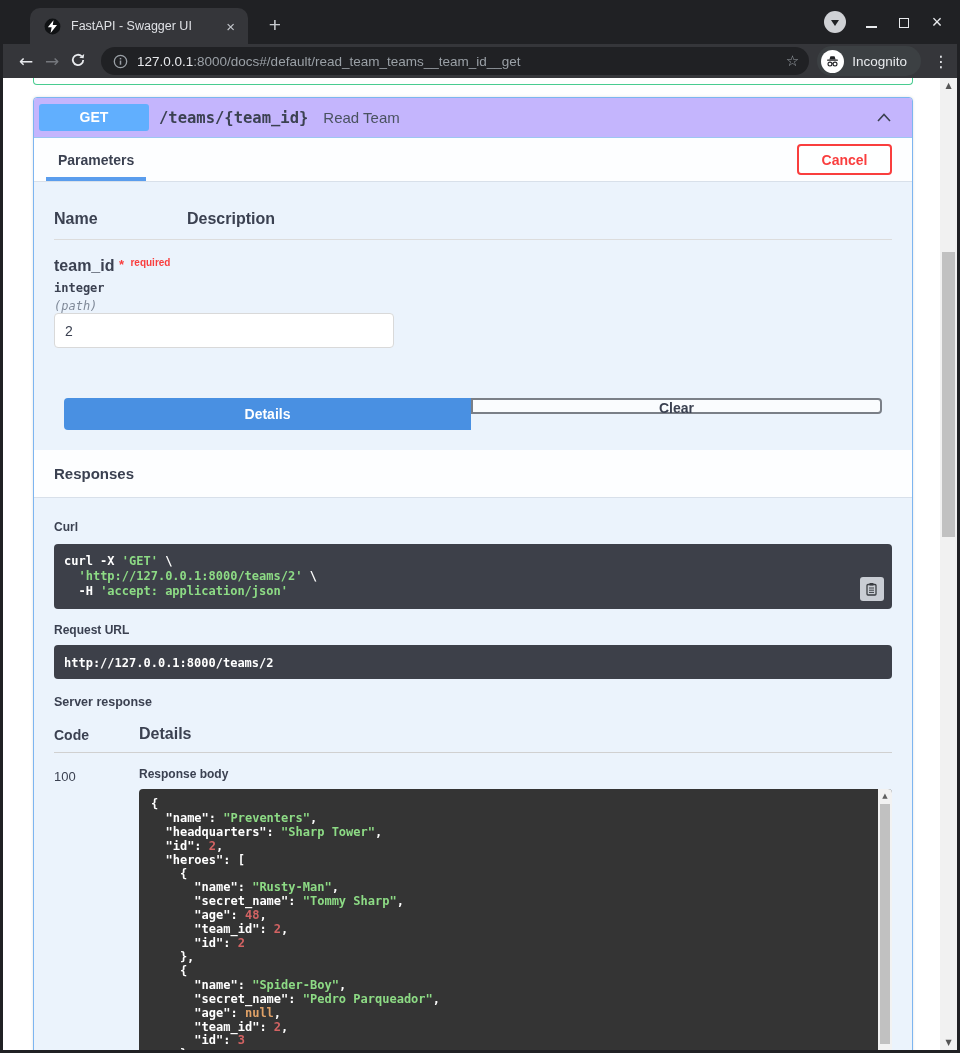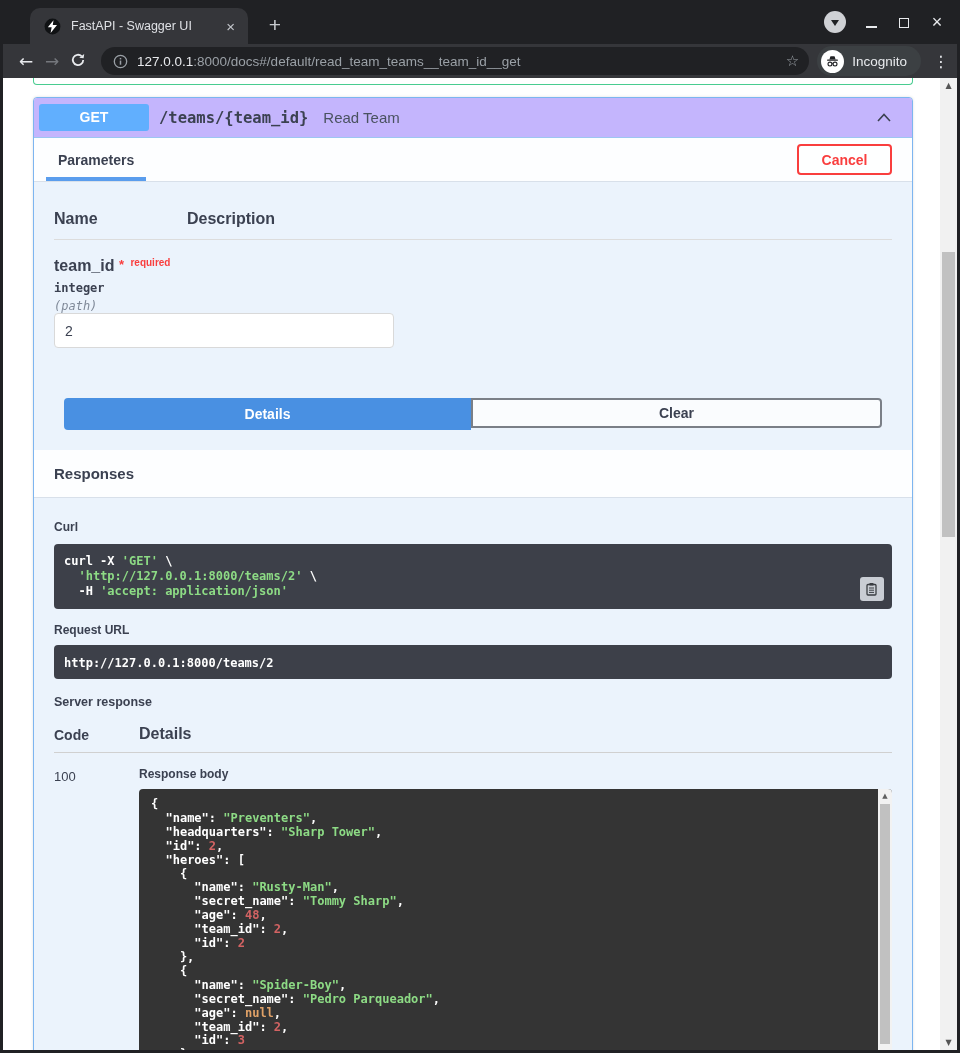--- a/index.html
+++ b/index.html
@@ -84,21 +84,21 @@
   .ptype { font-family:"DejaVu Sans Mono", monospace; font-weight:bold; font-size:12px; margin-top:6px; }
   .pin { font-family:"DejaVu Sans Mono", monospace; font-style:italic; font-size:12px; color:#808a99;
          margin-top:4px; }
   .pvalue-input { width:340px; height:35px; border:1px solid #d9d9d9; border-radius:4px;
                   font-size:14px; padding:0 10px; color:#3b4151; outline:none;
                   font-family:"Liberation Sans", sans-serif; background:#fff; }
 
   .execute-wrap { padding:50px 30px 20px 30px; display:flex; }
   .btn-execute { flex:1; height:32px; background:#4990e2; color:#fff; font-weight:bold; font-size:14px;
                  border:none; border-radius:4px 0 0 4px; }
-  .btn-clear { flex:1; height:30px; background:rgba(255,255,255,.75); color:#3b4151; font-weight:bold;
+  .btn-clear { flex:1; height:16px; background:rgba(255,255,255,.75); color:#3b4151; font-weight:bold;
                font-size:14px; border:2px solid #7a7f87; border-radius:0 4px 4px 0; }
 
   .responses-header { height:48px; }
   .responses-title { font-size:15px; font-weight:bold; color:#3b4151; }
 
   .responses-inner { padding:22px 20px 20px 20px; }
   .block-label { font-size:12px; font-weight:bold; color:#3b4151; }
   .curl-block { position:relative; margin-top:10px; background:#3d4049; border-radius:4px;
                 padding:10px 40px 10px 10px; }
   .codeline { font-family:"DejaVu Sans Mono", monospace; font-size:12px; font-weight:600;

